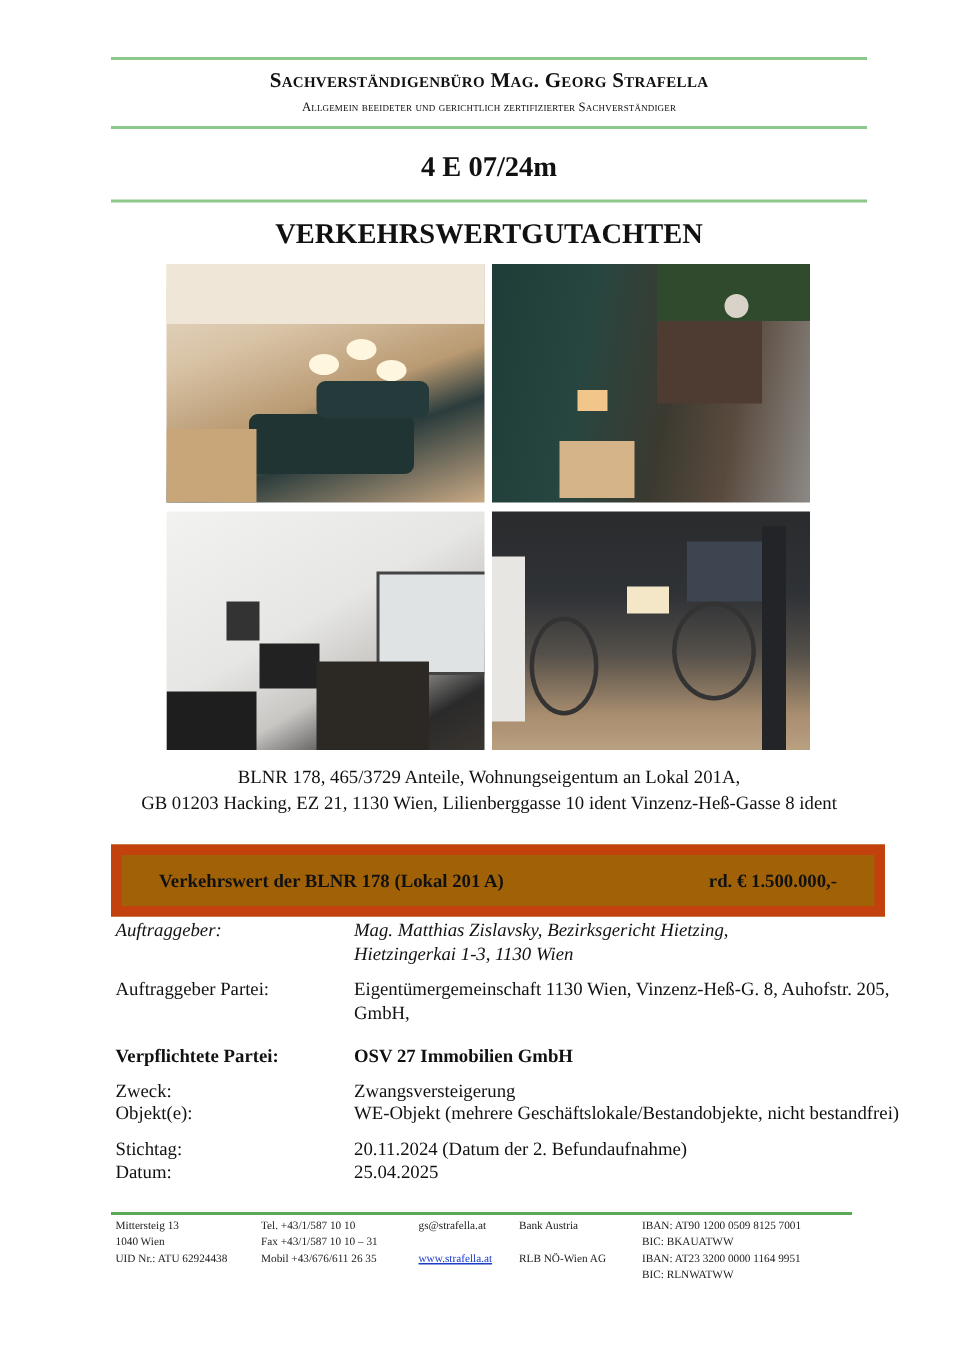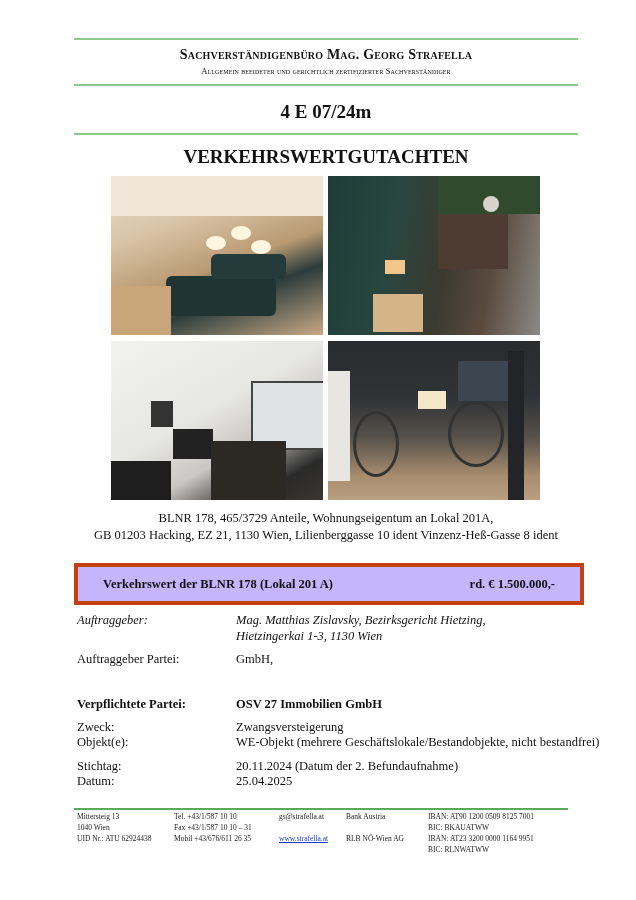--- a/index.html
+++ b/index.html
@@ -14,21 +14,21 @@
   .p1 { left: 111px; top: 176px; width: 212px; height: 159px;
         background: linear-gradient(160deg, #e8dccb 0%, #d8c3a6 30%, #b99a72 55%, #2b3c3c 70%, #c9a985 100%); }
   .p2 { left: 328px; top: 176px; width: 212px; height: 159px;
         background: linear-gradient(100deg, #1f3c38 0%, #284640 30%, #3b3a30 55%, #5a4a3e 75%, #8c8a86 100%); }
   .p3 { left: 111px; top: 341px; width: 212px; height: 159px;
         background: linear-gradient(150deg, #f2f2f0 0%, #e6e6e4 45%, #c9c7c4 65%, #2a2a2a 85%, #3a3530 100%); }
   .p4 { left: 328px; top: 341px; width: 212px; height: 159px;
         background: linear-gradient(180deg, #2a2b2d 0%, #2f3236 35%, #55504a 60%, #a88d6e 85%, #b9a080 100%); }
   .photo .shape { position: absolute; }
   .desc { top: 510px; font-size: 12.5px; line-height: 17px; }
-  .valuebox { position: absolute; left: 74px; top: 563px; width: 502px; height: 34px; background: #c4b5fd; border: 4px solid #c2410c; }
+  .valuebox { position: absolute; left: 74px; top: 563px; width: 502px; height: 34px; background: #a16207; border: 7px solid #c2410c; }
   .valuebox .lbl { position: absolute; left: 25px; top: 10px; font-size: 12.5px; font-weight: bold; }
   .valuebox .val { position: absolute; right: 25px; top: 10px; font-size: 12.5px; font-weight: bold; }
   .info { position: absolute; left: 77px; width: 500px; font-size: 12.5px; line-height: 15.5px; }
   .info .k { position: absolute; left: 0; width: 120px; }
   .info .v { position: absolute; left: 120px; width: 385px; margin-left: 39px; }
   .footer { position: absolute; top: 811px; font-size: 7.5px; line-height: 11px; color: #222; }
   .footer a { color: #1a3cc7; text-decoration: underline; }
 </style>
 </head>
 <body>
@@ -88,20 +88,21 @@
   <span class="k">Auftraggeber:</span>
   <div class="v">
     <div>Mag. Matthias Zislavsky, Bezirksgericht Hietzing,</div>
     <div>Hietzingerkai 1-3, 1130 Wien</div>
   </div>
 </div>
 
 <div class="info" style="top:652px;height:48px;">
   <span class="k">Auftraggeber Partei:</span>
   <div class="v">
+    <div>Eigentümergemeinschaft 1130 Wien, Vinzenz-Heß-G. 8, Auhofstr. 205,</div>
     <div>GmbH,</div>
   </div>
 </div>
 
 <div class="info" style="top:697px;height:16px;font-weight:bold;">
   <span class="k">Verpflichtete Partei:</span>
   <span class="v">OSV 27 Immobilien GmbH</span>
 </div>
 
 <div class="info" style="top:720px;height:16px;">

